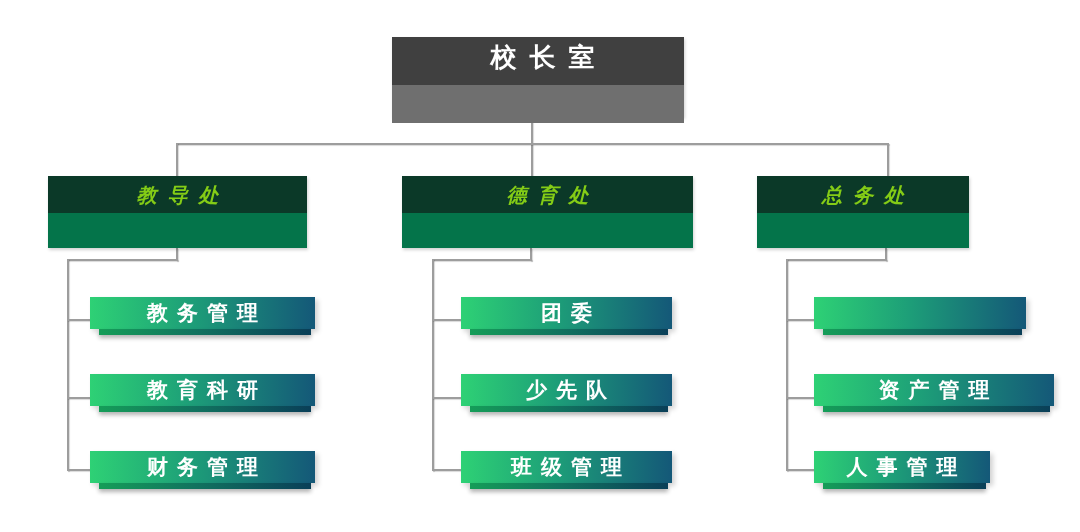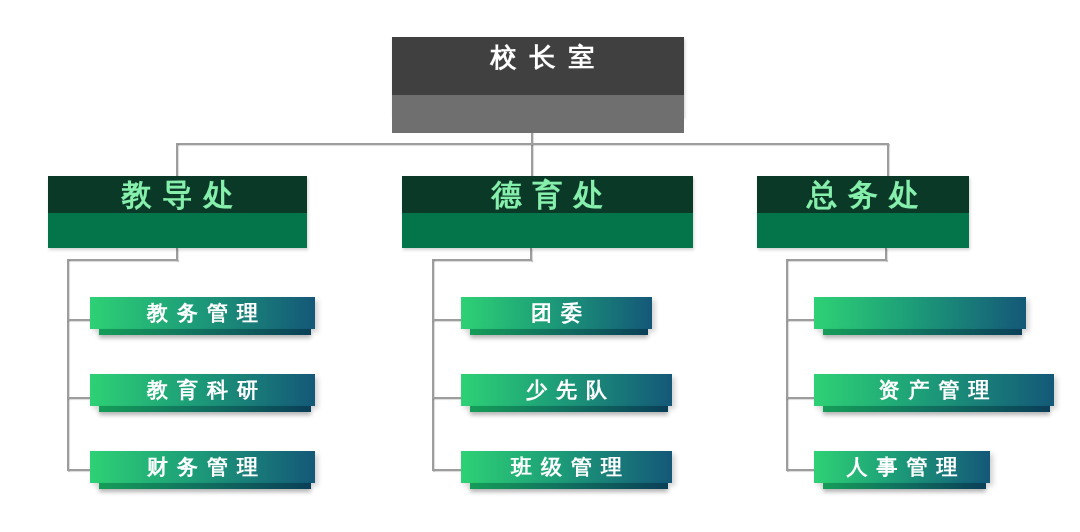--- a/index.html
+++ b/index.html
@@ -11,34 +11,35 @@
   .ln{
     position:absolute;background:#9d9d9d;display:block;
     box-shadow:1px 1px 1px rgba(0,0,0,0.15);
   }
   
   .root-box{
     position:absolute;left:392px;top:37px;width:292px;height:80px;
     box-shadow:1px 2px 3px rgba(0,0,0,0.18);
   }
   .root-top{
-    height:58px;background:#404040;color:#fff;font-weight:bold;font-size:26px;
+    height:48px;background:#404040;color:#fff;font-weight:bold;font-size:26px;
     line-height:42px;text-align:center;letter-spacing:13px;padding-left:22px;
     box-sizing:border-box;
   }
   .root-bottom{height:38px;background:#6f6f6f;}
   
   .dept-box{
     position:absolute;top:176px;height:72px;
     box-shadow:1px 2px 3px rgba(0,0,0,0.18);
   }
   .dept-top{
-    height:37px;background:#0b3928;color:#86efac;font-weight:bold;font-size:30px;
+    height:37px;background:#0b3928;color:#84cc16;font-weight:bold;font-size:20px;
     line-height:38px;text-align:center;letter-spacing:11px;padding-left:11px;
     box-sizing:border-box;
+    font-style:italic;
   }
   .dept-bottom{height:35px;background:#04744a;}
   
   .bar{
     position:absolute;height:32px;
     background:linear-gradient(90deg,#2ed175 0%,#1d9e78 45%,#145878 100%);
     color:#fff;font-weight:bold;font-size:21px;line-height:32px;text-align:center;
     letter-spacing:9px;padding-left:9px;box-sizing:border-box;
     box-shadow:3px 3px 5px rgba(0,0,0,0.18);
   }
@@ -98,21 +99,21 @@
   </div>
   <div class="bar" style="left:90px;top:451px;width:225px">
     <span>财务管理</span>
     <i class="lip"></i>
   </div>
 
   <div class="dept-box" style="left:402px;width:291px">
     <div class="dept-top">德育处</div>
     <div class="dept-bottom"></div>
   </div>
-  <div class="bar" style="left:461px;top:297px;width:191px">
+  <div class="bar" style="left:461px;top:297px;width:211px">
     <span>团委</span>
     <i class="lip"></i>
   </div>
   <div class="bar" style="left:461px;top:374px;width:211px">
     <span>少先队</span>
     <i class="lip"></i>
   </div>
   <div class="bar" style="left:461px;top:451px;width:211px">
     <span>班级管理</span>
     <i class="lip"></i>

